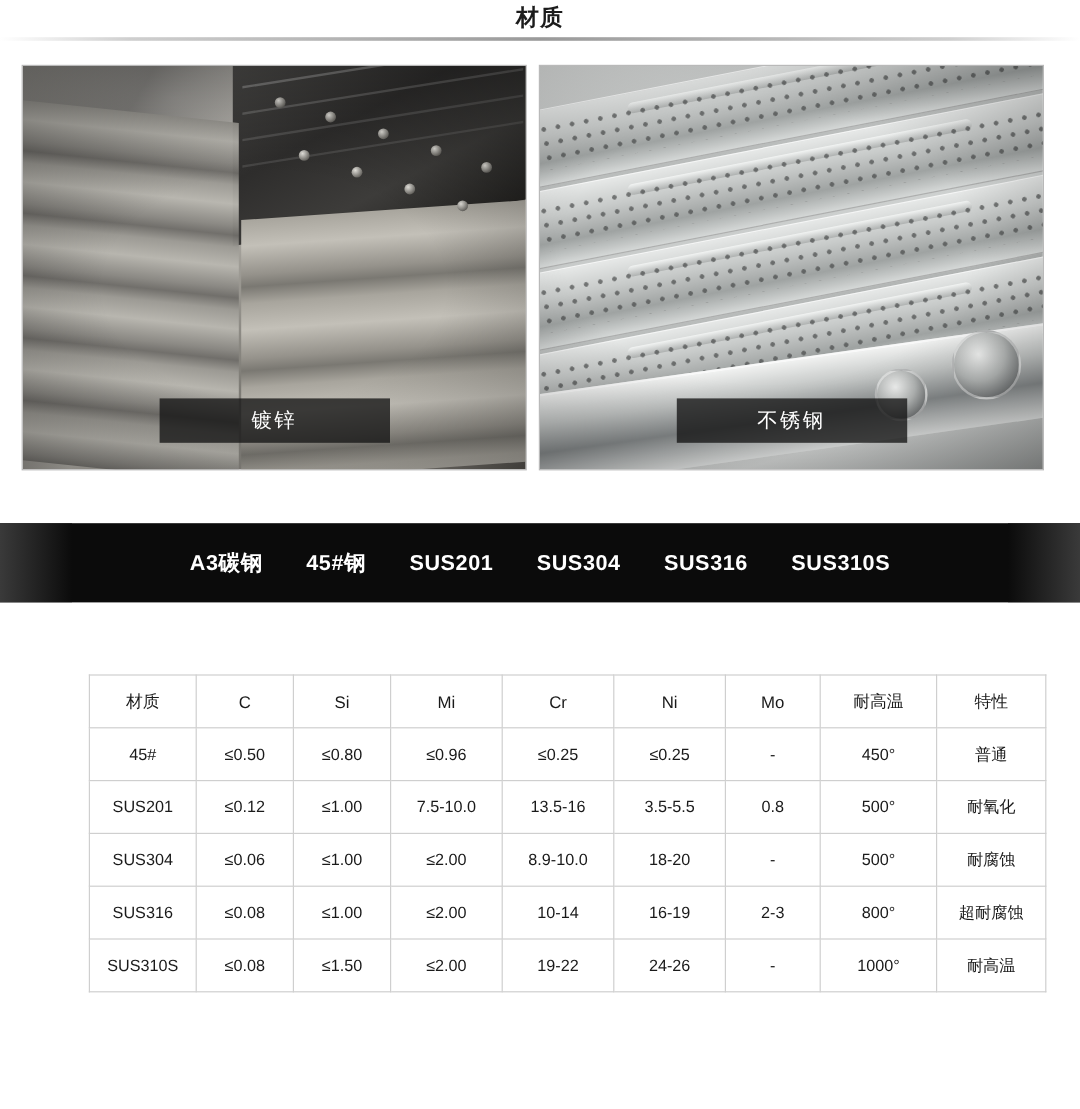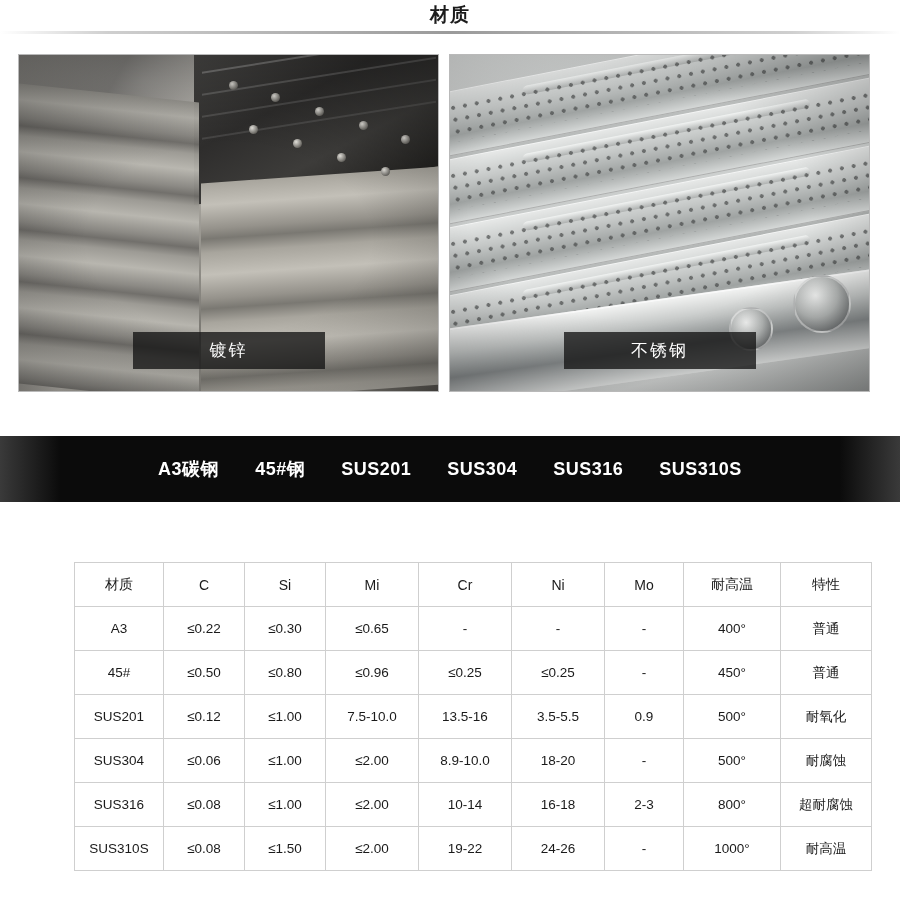--- a/index.html
+++ b/index.html
@@ -354,70 +354,59 @@
           <th class="col-mi">Mi</th>
           <th class="col-cr">Cr</th>
           <th class="col-ni">Ni</th>
           <th class="col-mo">Mo</th>
           <th class="col-ht">耐高温</th>
           <th class="col-ft">特性</th>
         </tr>
       </thead>
       <tbody>
         <tr>
-          <td>A3</td>
-          <td>≤0.22</td>
-          <td>≤0.30</td>
-          <td>≤0.65</td>
-          <td>-</td>
-          <td>-</td>
-          <td>-</td>
-          <td>400°</td>
-          <td>普通</td>
-        </tr>
-        <tr>
           <td>45#</td>
           <td>≤0.50</td>
           <td>≤0.80</td>
           <td>≤0.96</td>
           <td>≤0.25</td>
           <td>≤0.25</td>
           <td>-</td>
           <td>450°</td>
           <td>普通</td>
         </tr>
         <tr>
           <td>SUS201</td>
           <td>≤0.12</td>
           <td>≤1.00</td>
           <td>7.5-10.0</td>
           <td>13.5-16</td>
           <td>3.5-5.5</td>
-          <td>0.9</td>
+          <td>0.8</td>
           <td>500°</td>
           <td>耐氧化</td>
         </tr>
         <tr>
           <td>SUS304</td>
           <td>≤0.06</td>
           <td>≤1.00</td>
           <td>≤2.00</td>
           <td>8.9-10.0</td>
           <td>18-20</td>
           <td>-</td>
           <td class="dash-top">500°</td>
           <td>耐腐蚀</td>
         </tr>
         <tr>
           <td>SUS316</td>
           <td>≤0.08</td>
           <td>≤1.00</td>
           <td>≤2.00</td>
           <td>10-14</td>
-          <td>16-18</td>
+          <td>16-19</td>
           <td>2-3</td>
           <td>800°</td>
           <td>超耐腐蚀</td>
         </tr>
         <tr>
           <td>SUS310S</td>
           <td>≤0.08</td>
           <td>≤1.50</td>
           <td>≤2.00</td>
           <td>19-22</td>

